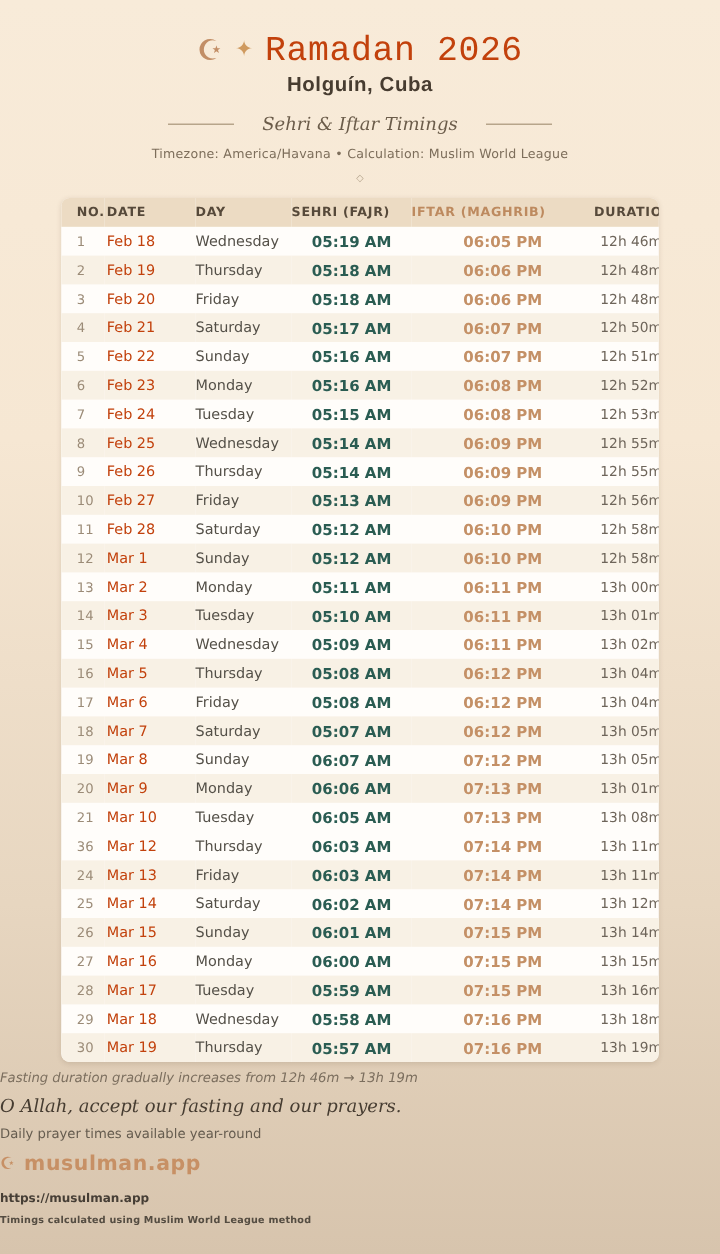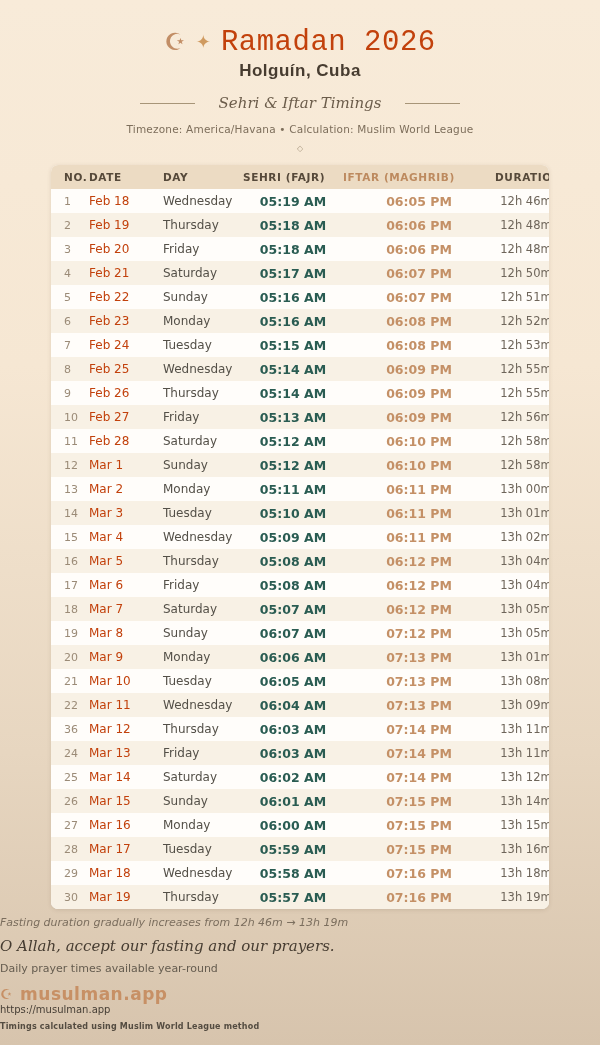--- a/index.html
+++ b/index.html
@@ -46,21 +46,21 @@
   td.col-sehri { color:#2a5c52; font-weight:bold; font-size:12.5px; }
   td.col-iftar { color:#c49066; font-weight:bold; font-size:12.5px; }
   td.col-duration { color:#6e655a; font-size:11.5px; }
 
   .footer { text-align:left; margin-top:7px; }
   .duration-note { font-size:11px; font-style:italic; color:#7b6e5e; }
   .dua { font-family:"DejaVu Serif","Liberation Serif",serif; font-style:italic; font-size:15px; color:#463c31; margin-top:8px; }
   .availability { font-size:11px; color:#655c4f; margin-top:7px; }
   .brand { display:inline-flex; align-items:center; gap:7px; margin-top:9px; color:#c79065; font-weight:bold; font-size:17px; letter-spacing:0.5px; text-decoration:none; cursor:pointer; }
   .brand .crescent-sm { font-size:14px; font-weight:normal; }
-  .url { font-size:10px; color:#463e35; margin-top:0; cursor:pointer; }
+  .url { font-size:10px; color:#463e35; margin-top:14px; cursor:pointer;font-weight:bold; }
   .method-note { font-size:8px; font-weight:bold; color:#544c41; margin-top:7px; letter-spacing:0.2px; }
 </style>
 </head>
 <body>
 
 <div class="header">
   <div class="title-row">
     <span class="crescent">☪</span>
     <span class="sparkle">✦</span>
     <h1 class="title">Ramadan 2026</h1>
@@ -257,28 +257,20 @@
           <td class="col-duration">13h 01m</td>
         </tr>
         <tr>
           <td class="col-no">21</td>
           <td class="col-date">Mar 10</td>
           <td class="col-day">Tuesday</td>
           <td class="col-sehri">06:05 AM</td>
           <td class="col-iftar">07:13 PM</td>
           <td class="col-duration">13h 08m</td>
         </tr>
-        <tr class="alt">
-          <td class="col-no">22</td>
-          <td class="col-date">Mar 11</td>
-          <td class="col-day">Wednesday</td>
-          <td class="col-sehri">06:04 AM</td>
-          <td class="col-iftar">07:13 PM</td>
-          <td class="col-duration">13h 09m</td>
-        </tr>
         <tr>
           <td class="col-no">36</td>
           <td class="col-date">Mar 12</td>
           <td class="col-day">Thursday</td>
           <td class="col-sehri">06:03 AM</td>
           <td class="col-iftar">07:14 PM</td>
           <td class="col-duration">13h 11m</td>
         </tr>
         <tr class="alt">
           <td class="col-no">24</td>

